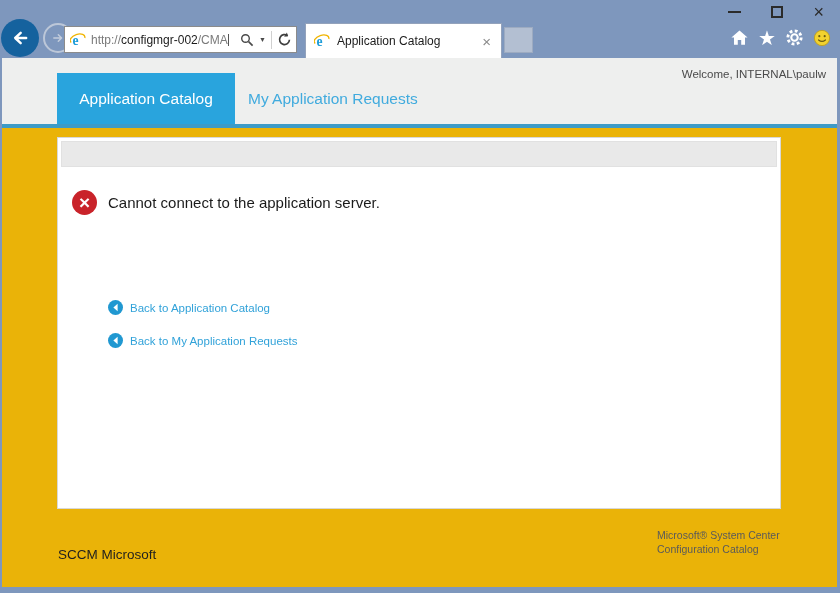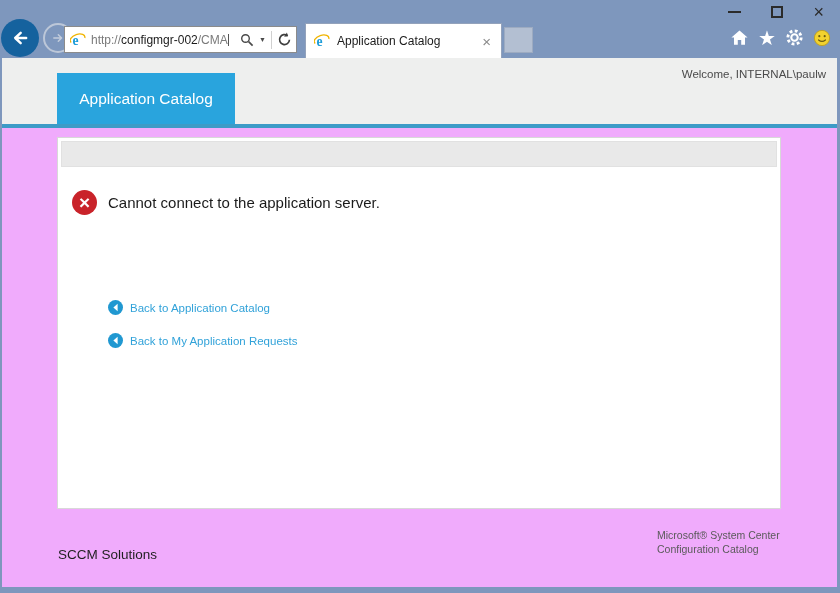--- a/index.html
+++ b/index.html
@@ -35,21 +35,21 @@
   .tab { position: absolute; left: 305px; top: 23px; width: 197px; height: 35px; background: #fff;
     border: 1px solid #93a2bb; border-bottom: none; display: flex; align-items: center; padding: 0 8px; }
   .tab-title { font-size: 12px; color: #1b1b1b; margin-left: 7px; flex: 1; white-space: nowrap; }
   .tab-close { font-size: 15px; color: #8b8b8b; padding: 0 2px; }
   .tab-stub { position: absolute; left: 504px; top: 27px; width: 29px; height: 26px; background: #b3bfd2; border: 1px solid #9dabc1; }
 
   .chrome-icons { position: absolute; right: 9px; top: 28px; display: flex; align-items: center; gap: 9px; }
   .star-glyph { color: #fff; font-size: 20px; line-height: 18px; }
 
   
-  .page { flex: 1; margin: 0 3px 6px 2px; background: #f0abfc; display: flex; flex-direction: column; overflow: hidden; }
+  .page { flex: 1; margin: 0 3px 6px 2px; background: #eab308; display: flex; flex-direction: column; overflow: hidden; }
 
   .page-header { height: 66px; background: #eeefee; position: relative; flex: 0 0 auto; }
   .welcome { position: absolute; top: 10px; right: 11px; font-size: 11.5px; color: #4a4a4a; }
   .nav-tab-active { position: absolute; left: 55px; top: 15px; height: 51px; width: 178px; background: #29a4dd;
     color: #fff; font-size: 15.5px; display: flex; align-items: center; justify-content: center; }
   .nav-tab { position: absolute; top: 15px; height: 51px; display: flex; align-items: center;
     color: #41abde; font-size: 15.5px; }
   .nav-tab.t1 { left: 246px; }
   .nav-tab.t2 { left: 461px; }
   .blue-rule { height: 4px; background: #3d9bc7; flex: 0 0 auto; }
@@ -145,20 +145,21 @@
         <path d="M6.2 12.2 Q10 15.4 13.8 12.2" fill="none" stroke="#6b5a10" stroke-width="1.3" stroke-linecap="round"></path>
       </svg>
     </div>
   </div>
 
   <div class="page">
 
     <div class="page-header">
       <span class="welcome">Welcome, INTERNAL\paulw</span>
       <div class="nav-tab-active">Application Catalog</div>
+      <div class="nav-tab t1">My Application Requests</div>
     </div>
     <div class="blue-rule"></div>
 
     <div class="content">
 
       <div class="panel">
         <div class="panel-toolbar"></div>
 
         <div class="error-row">
           <span class="error-icon">×</span>
@@ -178,21 +179,21 @@
         <a class="back-link l0">
           <span class="back-link-icon">
             <svg width="15" height="15" viewBox="0 0 15 15">
                 <path d="M9.6 3.8 L5.4 7.5 L9.6 11.2 Z" fill="#fff"></path>
               </svg>
           </span>
           <span class="back-link-label">Back to Application Catalog</span>
         </a>
       </div>
 
-      <div class="footer-left">SCCM Solutions</div>
+      <div class="footer-left">SCCM Microsoft</div>
       <div class="footer-right">
         <div>Microsoft® System Center</div>
         <div>Configuration Catalog</div>
       </div>
 
     </div>
   </div>
 
 </div>
 

